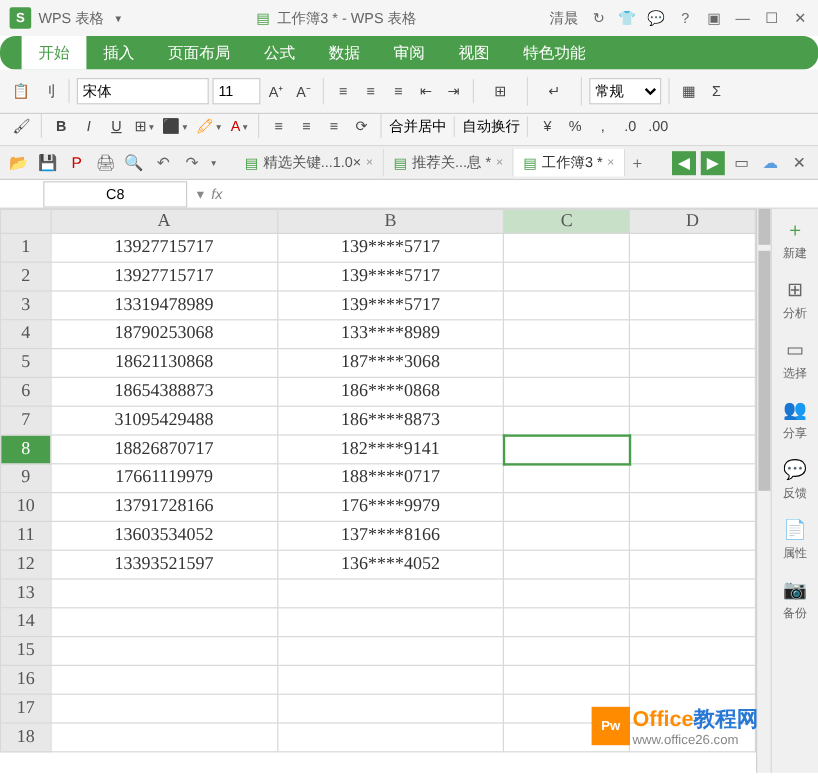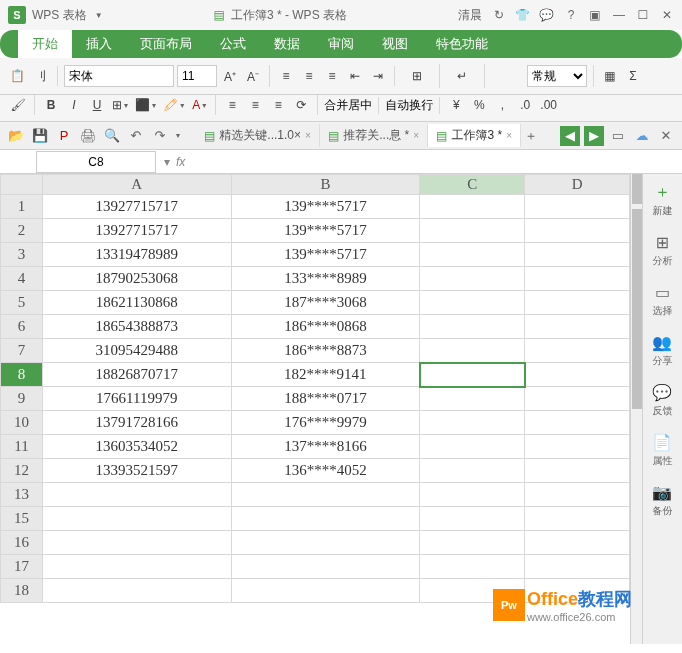--- a/index.html
+++ b/index.html
@@ -21,21 +21,21 @@
     .toolbar { background: #f5f5f5; border-bottom: 1px solid #d0d0d0; padding: 6px 8px; display: flex; align-items: center; gap: 6px; flex-wrap: wrap; }
     .toolbar-group { display: flex; align-items: center; gap: 3px; padding-right: 6px; border-right: 1px solid #d8d8d8; }
     .toolbar-group:last-child { border-right: none; }
     .font-select { width: 110px; height: 22px; font-size: 12px; border: 1px solid #ccc; background: #fff; padding: 0 4px; }
     .size-select { width: 40px; height: 22px; font-size: 12px; border: 1px solid #ccc; background: #fff; padding: 0 4px; }
     .tb-btn { min-width: 20px; height: 20px; display: inline-flex; align-items: center; justify-content: center; cursor: pointer; font-size: 12px; color: #444; padding: 0 2px; }
     .tb-btn.bold { font-weight: bold; }
     .tb-btn.italic { font-style: italic; }
     .tb-btn.underline { text-decoration: underline; }
     .combo-btn { display: flex; align-items: center; gap: 4px; padding: 2px 6px; border: 1px solid transparent; cursor: pointer; font-size: 12px; color: #444; }
-    .format-select { width: 60px; height: 22px; font-size: 12px; border: 1px solid #ccc; background: #fff; margin-left: 36px; }
+    .format-select { width: 60px; height: 22px; font-size: 12px; border: 1px solid #ccc; background: #fff; }
     .icon-box { width: 18px; height: 18px; display: inline-flex; align-items: center; justify-content: center; }
     
     .quickbar { height: 28px; background: #f0f0f0; border-bottom: 1px solid #d0d0d0; display: flex; align-items: center; padding: 0 6px; gap: 4px; }
     .qb-btn { width: 20px; height: 20px; display: inline-flex; align-items: center; justify-content: center; cursor: pointer; color: #666; font-size: 13px; }
     .doc-tabs { display: flex; align-items: center; margin-left: 12px; gap: 0; flex: 1; }
     .doc-tab { display: flex; align-items: center; gap: 4px; padding: 3px 8px; font-size: 12px; color: #555; border-right: 1px solid #ddd; cursor: pointer; }
     .doc-tab.active { background: #fff; color: #333; }
     .tab-close { color: #999; cursor: pointer; font-size: 10px; }
     
     .namebox-row { height: 24px; display: flex; align-items: center; border-bottom: 1px solid #d0d0d0; }
@@ -324,20 +324,27 @@
             <td class="data-cell col-D"></td>
           </tr>
           <tr>
             <th class="row-header">13</th>
             <td class="data-cell col-A"></td>
             <td class="data-cell col-B"></td>
             <td class="data-cell col-C"></td>
             <td class="data-cell col-D"></td>
           </tr>
           <tr>
+            <th class="row-header">14</th>
+            <td class="data-cell col-A"></td>
+            <td class="data-cell col-B"></td>
+            <td class="data-cell col-C"></td>
+            <td class="data-cell col-D"></td>
+          </tr>
+          <tr>
             <th class="row-header">15</th>
             <td class="data-cell col-A"></td>
             <td class="data-cell col-B"></td>
             <td class="data-cell col-C"></td>
             <td class="data-cell col-D"></td>
           </tr>
           <tr>
             <th class="row-header">16</th>
             <td class="data-cell col-A"></td>
             <td class="data-cell col-B"></td>

